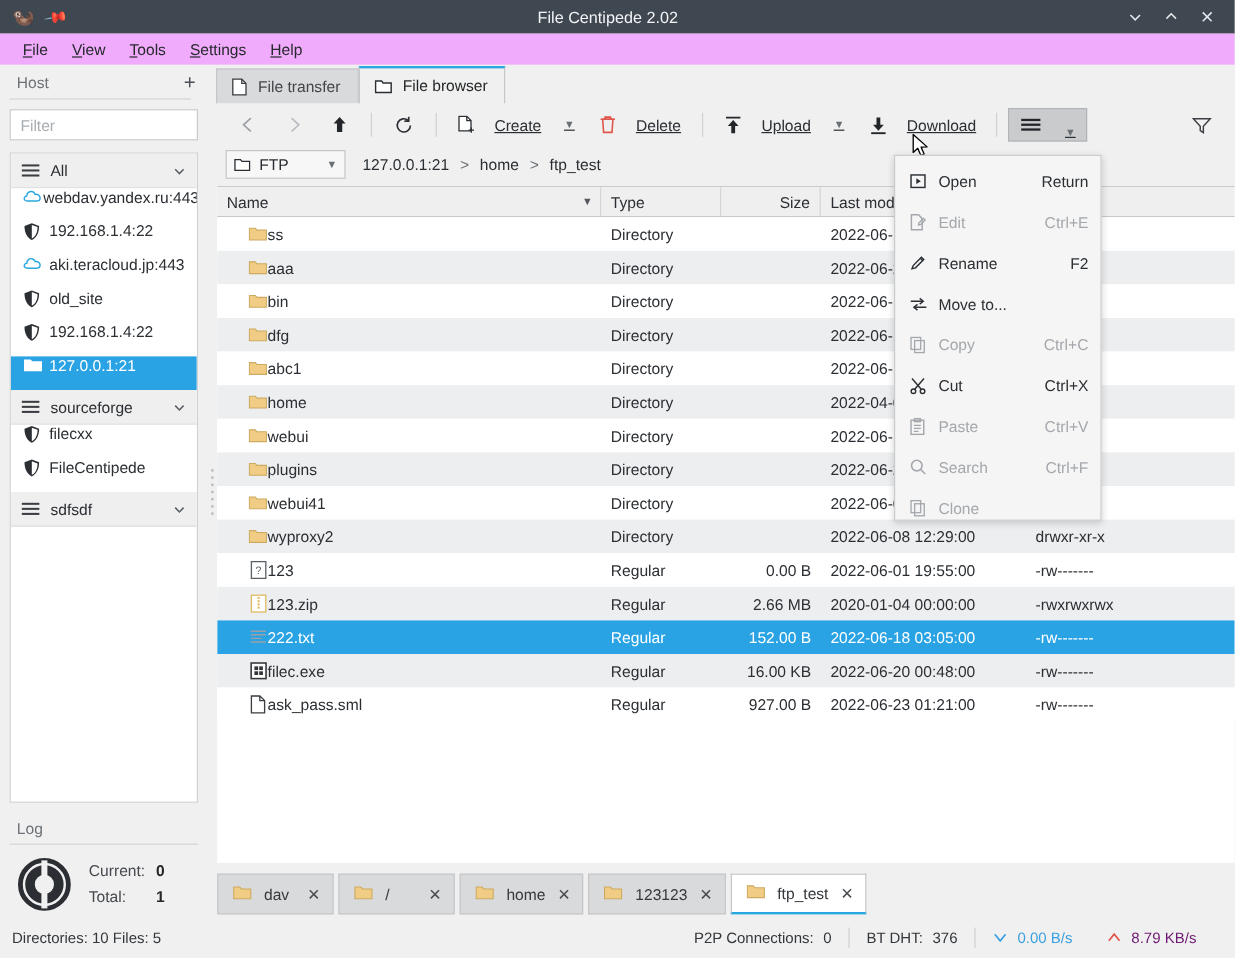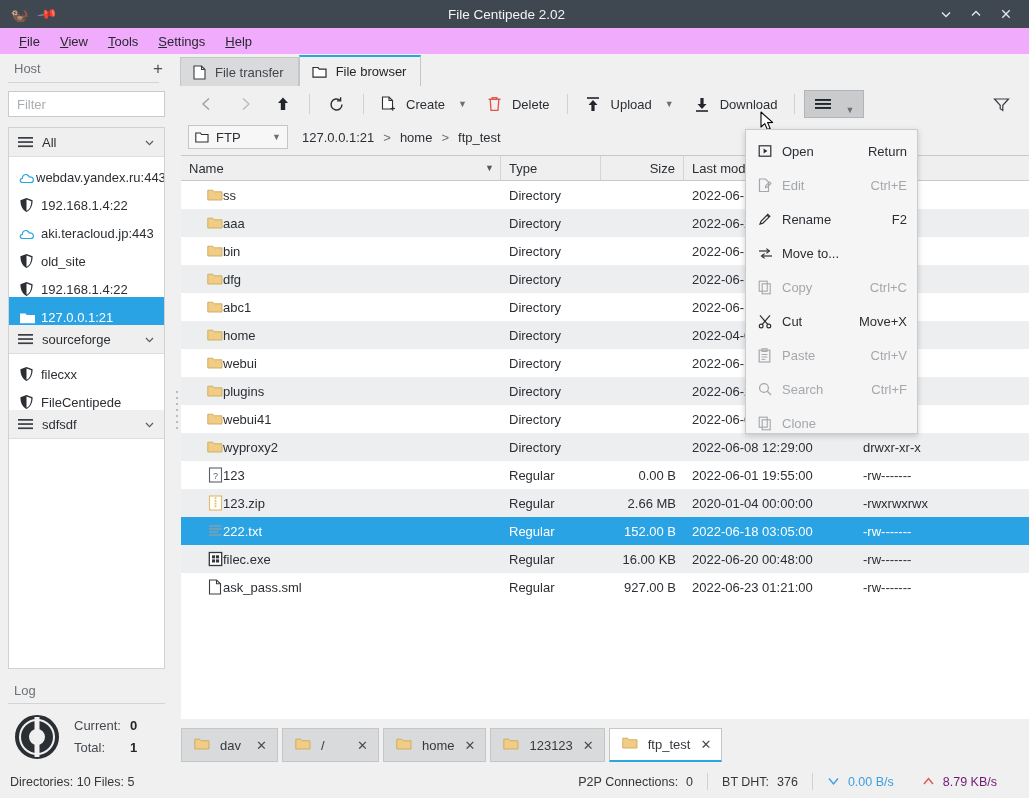--- a/index.html
+++ b/index.html
@@ -70,21 +70,21 @@
     height: 542px; overflow: hidden; position: relative;
   }
   .grp-header {
     display: flex; align-items: center; height: 29px; padding: 0 8px 0 9px;
     background: #efefef; border-bottom: 1px solid #dcdedf; color: #2b2f33;
   }
   .grp-header .burger { margin-right: 9px; display:flex; }
   .grp-header .chev { margin-left: auto; color: #5a5f64; display:flex; }
   .grp-label { font-size: 13px; }
   .host-item {
-    display: flex; align-items: flex-end; height: 28px; padding: 0 0 0 10px;
+    display: flex; align-items: flex-start; height: 28px; padding: 0 0 0 10px;
     background: #fff;
   }
   .host-item.selected { background: #2aa3e4; color: #fff; }
   .host-item .ico { width: 22px; display:flex; align-items:center; }
   .host-item .nm { font-size: 13px; }
 
   .log-section { margin-top: 8px; }
   .log-title { padding: 6px 14px 5px 14px; color: #6d7278; font-size: 13px; }
   .log-rule { height: 1px; background: #d2d4d6; margin: 0 8px; }
   .log-body { display: flex; align-items: center; padding: 10px 8px 8px 14px; gap: 14px; }
@@ -118,22 +118,22 @@
   .ttab.active {
     background: #f0f0f0; border-top: 2px solid #29a8e0; height: 31px; color: #24272a;
   }
   .ttab .ti { display: flex; align-items: center; }
 
   .toolbar {
     display: flex; align-items: center; height: 36px; padding: 0 8px 0 8px;
     gap: 0px; position: relative;
   }
   .tbtn {
-    display: flex; align-items: center; gap: 10px; height: 28px;
-    padding: 0 9px; color: #2b2f33; font-size: 13px; border: 1px solid transparent;
+    display: flex; align-items: center; gap: 16px; height: 28px;
+    padding: 0 9px; color: #2b2f33; font-size: 13px; border: 1px solid transparent; text-decoration: underline;
   }
   .tbtn.icononly { padding: 0 10px; }
   .tbtn .caret { margin-left: 3px; color: #6b7075; font-size: 9px; line-height: 1; }
   .tbsep { width: 1px; height: 20px; background: #cfd1d3; margin: 0 7px; }
   .tbtn.pressed {
     background: #c9cbcd; border: 1px solid #b2b5b8;
   }
   .tbtn.disabled { color: #a9adb1; }
   .tb-spacer { flex: 1; }
   .cursor-arrow { position: absolute; left: 760px; top: 111px; pointer-events: none; }
@@ -896,21 +896,21 @@
       <div class="ctxitem">
         <span class="ci">
           <svg width="14" height="15" viewBox="0 0 14 15">
             <circle cx="3.2" cy="12" r="1.9" fill="none" stroke="#2b2f33" stroke-width="1.2"></circle>
             <circle cx="10.8" cy="12" r="1.9" fill="none" stroke="#2b2f33" stroke-width="1.2"></circle>
             <line x1="2" y1="1.4" x2="9.7" y2="10.4" stroke="#2b2f33" stroke-width="1.2"></line>
             <line x1="12" y1="1.4" x2="4.3" y2="10.4" stroke="#2b2f33" stroke-width="1.2"></line>
           </svg>
         </span>
         <span class="cl">Cut</span>
-        <span class="cs">Move+X</span>
+        <span class="cs">Ctrl+X</span>
       </div>
       <div class="ctxitem disabled">
         <span class="ci">
           <svg width="13" height="15" viewBox="0 0 13 15">
             <rect x="1.2" y="2.2" width="10.6" height="11.8" fill="none" stroke="#a4a8ac" stroke-width="1.2"></rect>
             <rect x="4" y="0.8" width="5" height="2.6" fill="none" stroke="#a4a8ac" stroke-width="1.1"></rect>
             <line x1="3.6" y1="6.5" x2="9.4" y2="6.5" stroke="#a4a8ac" stroke-width="1"></line>
             <line x1="3.6" y1="9" x2="9.4" y2="9" stroke="#a4a8ac" stroke-width="1"></line>
             <line x1="3.6" y1="11.4" x2="7.4" y2="11.4" stroke="#a4a8ac" stroke-width="1"></line>
           </svg>

